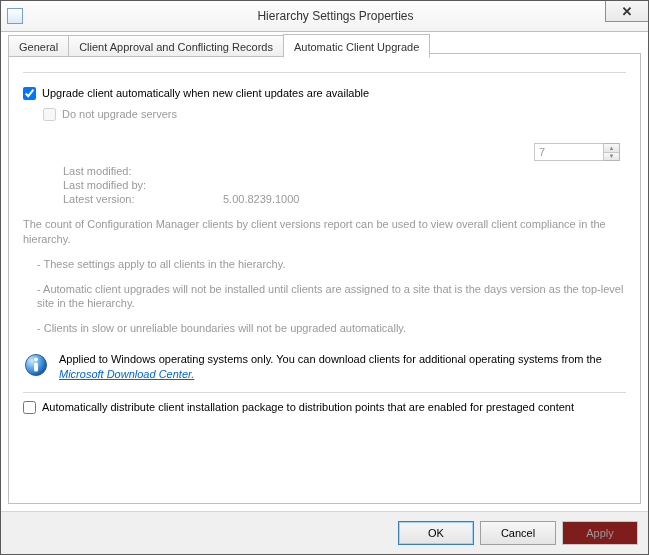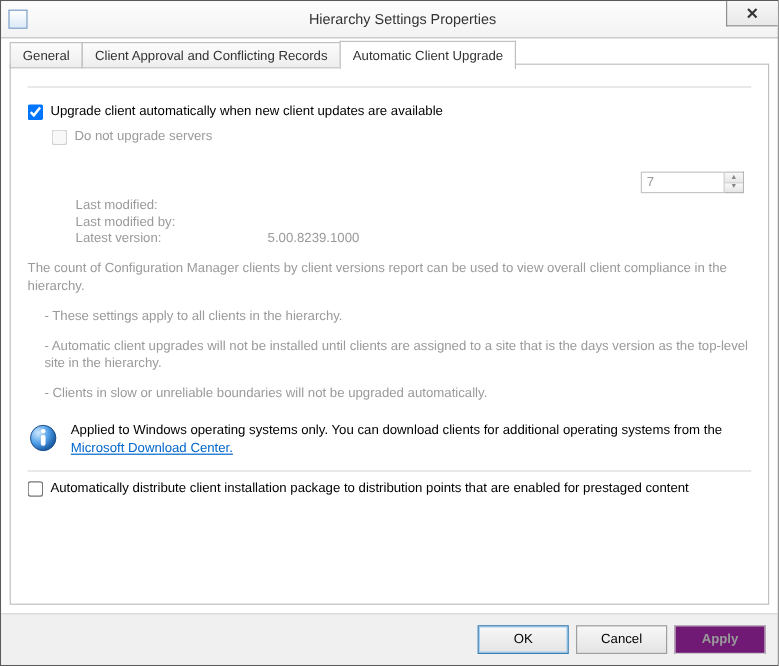--- a/index.html
+++ b/index.html
@@ -165,20 +165,21 @@
   }
   .info-icon {
     width:26px;height:26px;
     flex:0 0 26px;
     margin-right:10px;
   }
   .link {
     color:#0066cc;
     text-decoration:underline;
     cursor:pointer;
+    font-style:italic;
   }
   .button-row {
     height: 42px;
     background:#f0f0f0;
     border-top:1px solid #d6d6d6;
     display:flex;
     justify-content:flex-end;
     align-items:center;
     padding-right:10px;
     gap:6px;
@@ -194,22 +195,21 @@
     justify-content:center;
     color:#000;
   }
   .btn.default {
     border:1px solid #3c7fb1;
     box-shadow: inset 0 0 0 1px #a3d1f5;
   }
   .btn.disabled {
     color:#9a9a9a;
     border-color:#c8c8c8;
-    background:#701a75;
-    font-weight:bold;
+    background:#7f1d1d;
   }
   .note {
     color:#9a9a9a;
     margin-top:12px;
     line-height:1.35;
   }
   .bullet {
     color:#9a9a9a;
     margin-top:10px;
     margin-left:14px;

